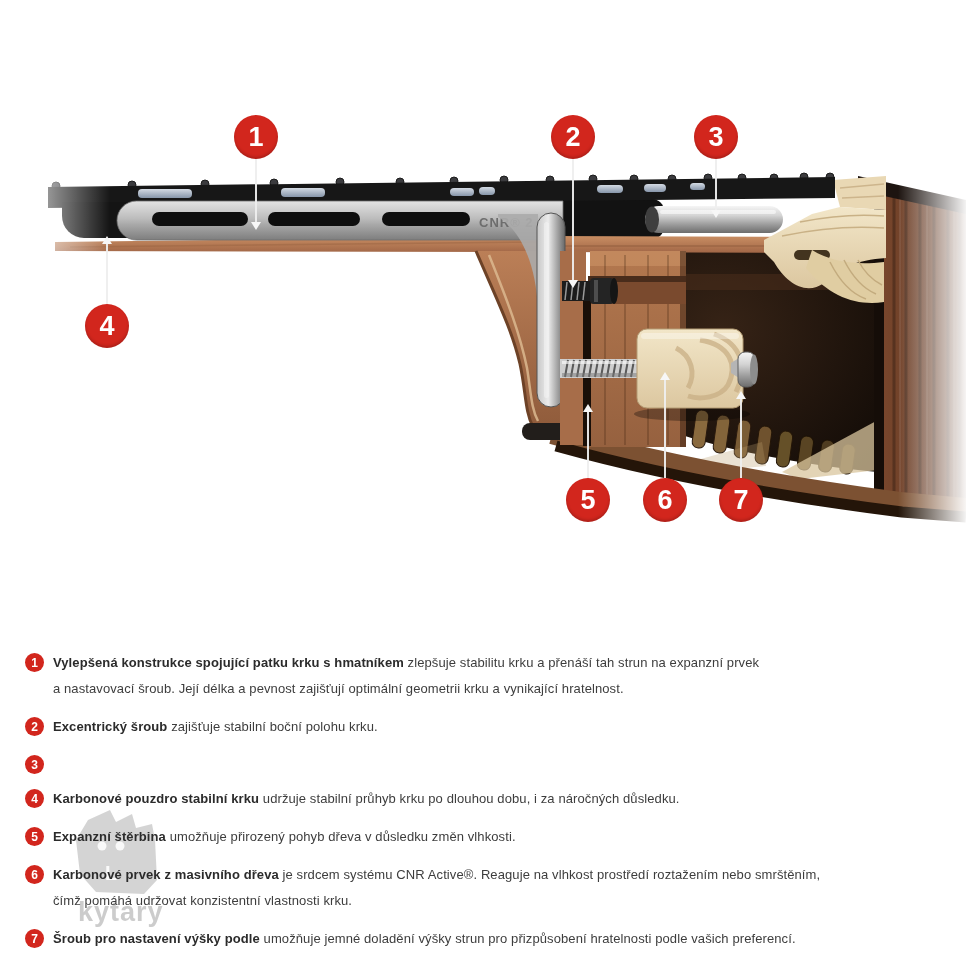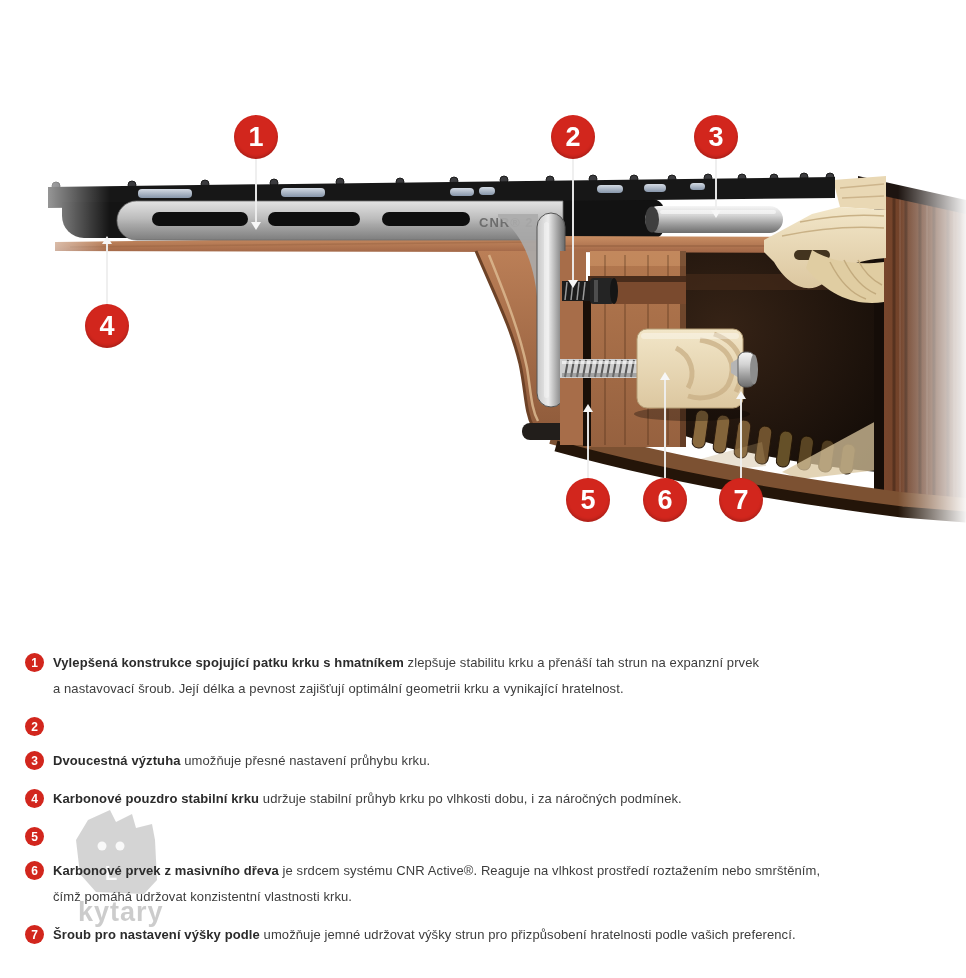--- a/index.html
+++ b/index.html
@@ -349,42 +349,43 @@
   <div class="legend">
 
       <div class="legend-item">
         <span class="legend-badge">1</span>
         <p class="legend-text"><strong class="legend-lead">Vylepšená konstrukce spojující patku krku s hmatníkem</strong><span class="legend-rest">zlepšuje stabilitu krku a přenáší tah strun na expanzní prvek
 a nastavovací šroub. Její délka a pevnost zajišťují optimální geometrii krku a vynikající hratelnost.</span></p>
       </div>
 
       <div class="legend-item">
         <span class="legend-badge">2</span>
+        <p class="legend-text"><strong class="legend-lead">Excentrický šroub</strong><span class="legend-rest">zajišťuje stabilní boční polohu krku.</span></p>
       </div>
 
       <div class="legend-item">
         <span class="legend-badge">3</span>
-        <p class="legend-text"><strong class="legend-lead">Dvoucestná výztuha</strong><span class="legend-rest">umožňuje přesné nastavení průhybu krku.</span></p>
       </div>
 
       <div class="legend-item">
         <span class="legend-badge">4</span>
-        <p class="legend-text"><strong class="legend-lead">Karbonové pouzdro stabilní krku</strong><span class="legend-rest">udržuje stabilní průhyb krku po vlhkosti dobu, i za náročných podmínek.</span></p>
+        <p class="legend-text"><strong class="legend-lead">Karbonové pouzdro stabilní krku</strong><span class="legend-rest">udržuje stabilní průhyb krku po dlouhou dobu, i za náročných důsledku.</span></p>
       </div>
 
       <div class="legend-item">
         <span class="legend-badge">5</span>
+        <p class="legend-text"><strong class="legend-lead">Expanzní štěrbina</strong><span class="legend-rest">umožňuje přirozený pohyb dřeva v důsledku změn vlhkosti.</span></p>
       </div>
 
       <div class="legend-item">
         <span class="legend-badge">6</span>
         <p class="legend-text"><strong class="legend-lead">Karbonové prvek z masivního dřeva</strong><span class="legend-rest">je srdcem systému CNR Active®. Reaguje na vlhkost prostředí roztažením nebo smrštěním,
 čímž pomáhá udržovat konzistentní vlastnosti krku.</span></p>
       </div>
 
       <div class="legend-item">
         <span class="legend-badge">7</span>
-        <p class="legend-text"><strong class="legend-lead">Šroub pro nastavení výšky podle</strong><span class="legend-rest">umožňuje jemné udržovat výšky strun pro přizpůsobení hratelnosti podle vašich preferencí.</span></p>
+        <p class="legend-text"><strong class="legend-lead">Šroub pro nastavení výšky podle</strong><span class="legend-rest">umožňuje jemné doladění výšky strun pro přizpůsobení hratelnosti podle vašich preferencí.</span></p>
       </div>
 
   </div>
 
 </div>
 
 </body></html>

